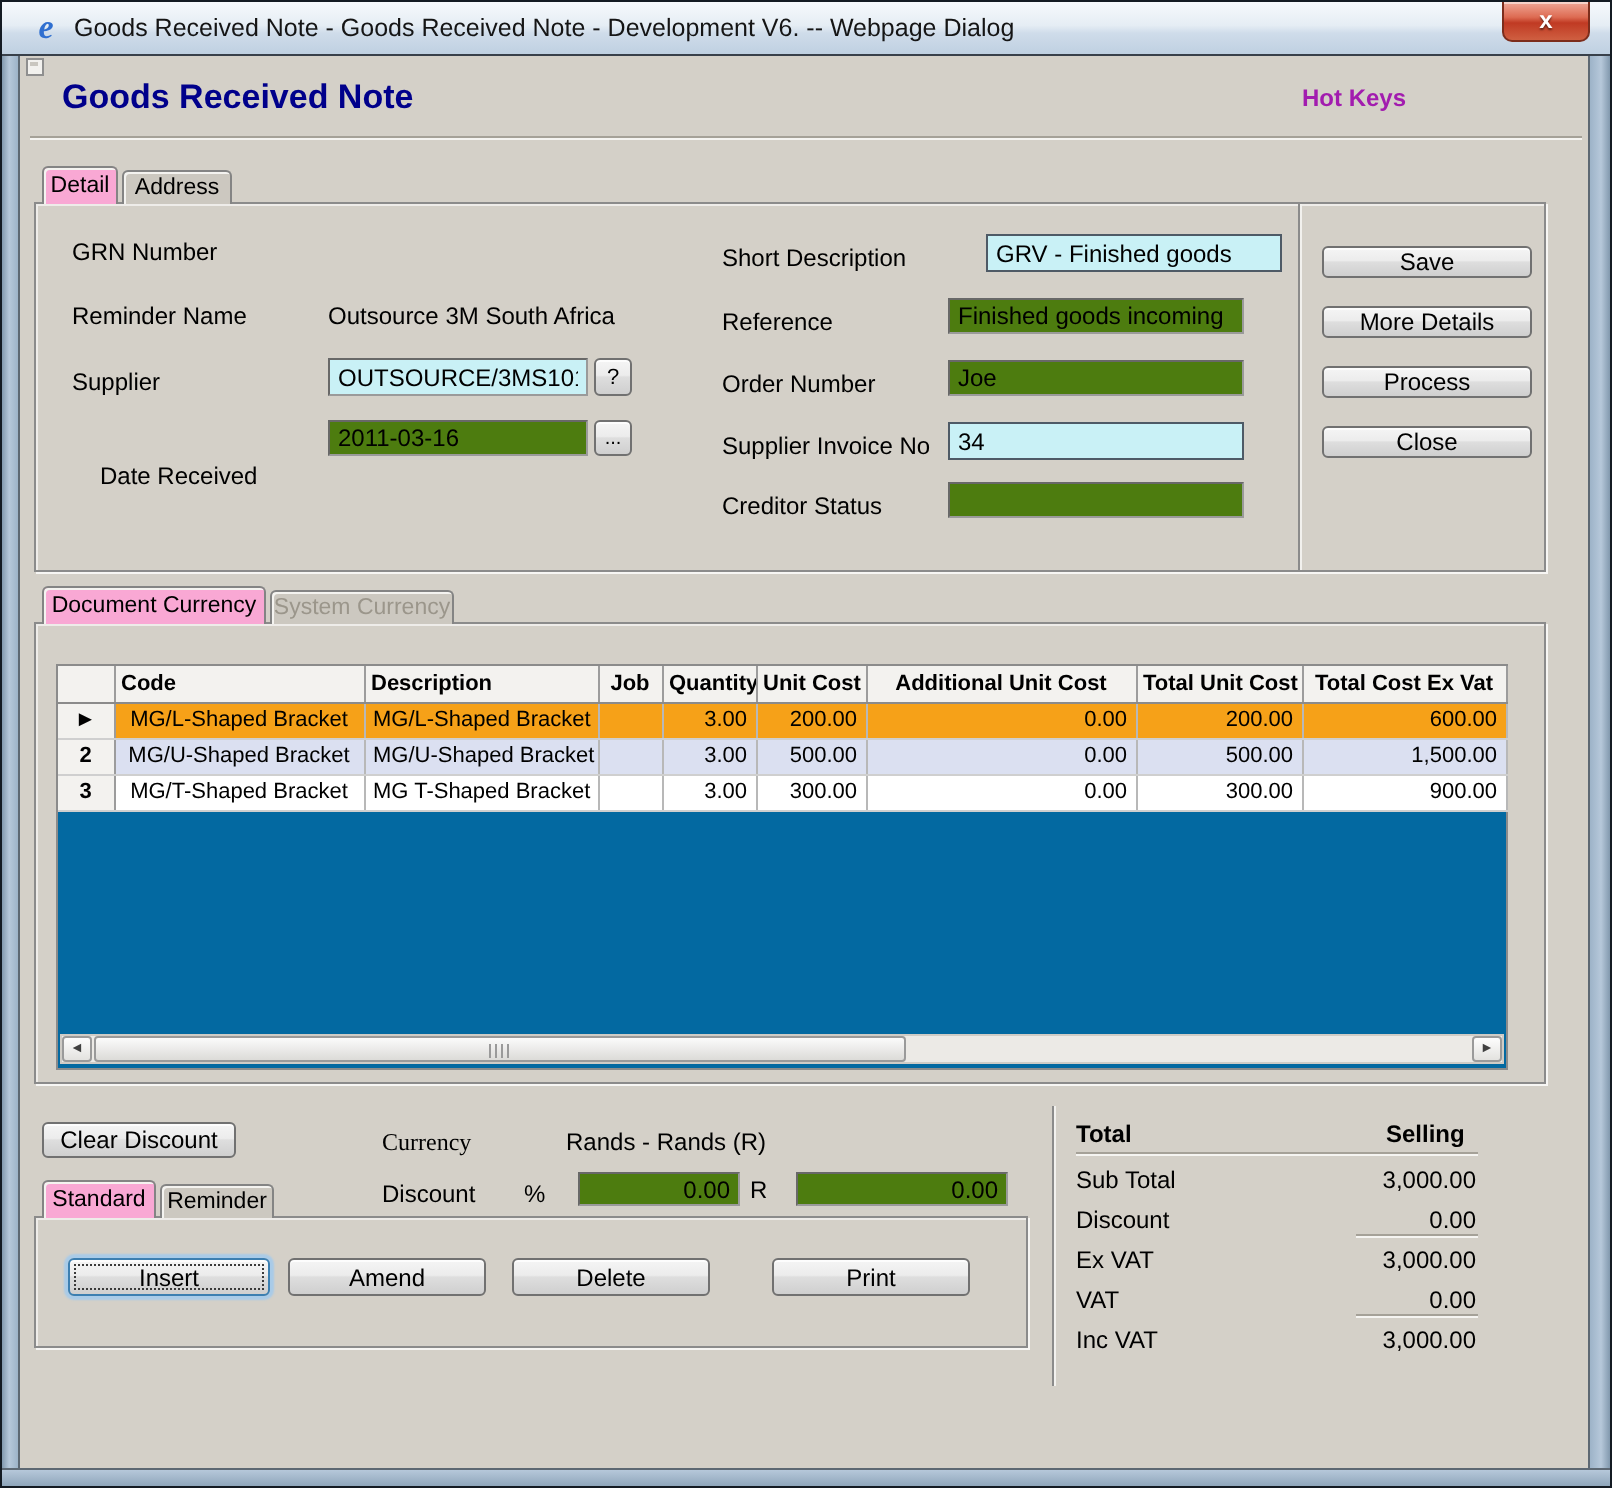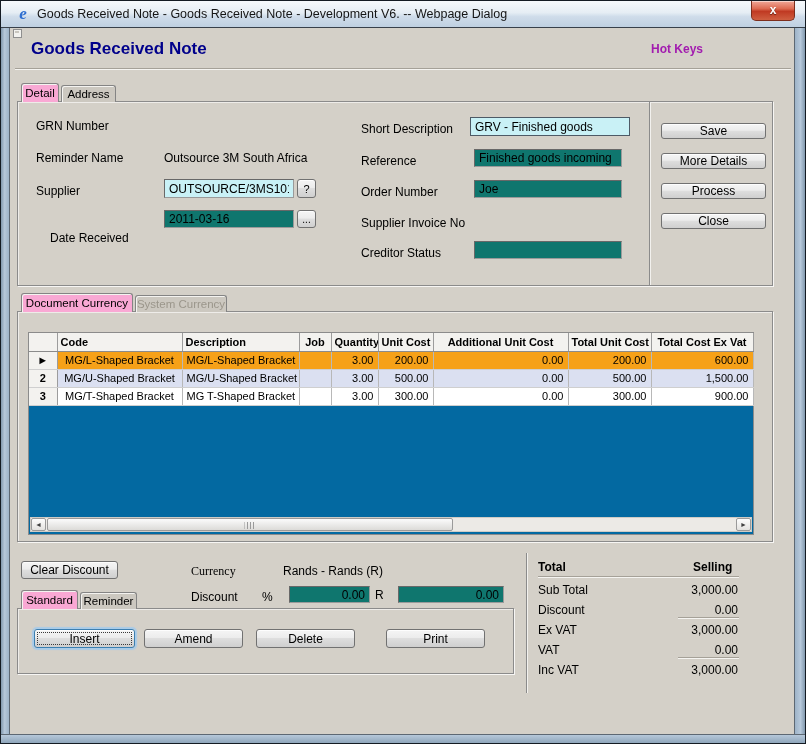--- a/index.html
+++ b/index.html
@@ -47,21 +47,21 @@
   .tab.disabled { color:#9b968b; }
 
   .win-btn { position:absolute; display:flex; align-items:center; justify-content:center;
     background:linear-gradient(to bottom,#f5f5f5 0%,#ececec 45%,#dedede 50%,#cfcfcf 100%);
     border:1px solid #717171; border-radius:3px; font-size:12px; color:#000;
     box-shadow:inset 0 1px 0 rgba(255,255,255,.8); cursor:default; }
   .win-btn.focused { border-color:#3c7fb1; box-shadow:0 0 1px 2px #a9cbe8, inset 0 1px 0 rgba(255,255,255,.8);
     outline:1px dotted #3a3a3a; outline-offset:-4px; }
 
   .field { position:absolute; border:1px solid #686868; border-bottom-color:#9a9a9a; border-right-color:#9a9a9a;
-    background:#0f766e; font-size:12px; padding:1px 4px; font-family:inherit; color:#000; }
+    background:#4d7c0f; font-size:12px; padding:1px 4px; font-family:inherit; color:#000; }
   .field.cyan { background:#c9f1f6; }
   .field.num { text-align:right; }
   .field.strong { border:1px solid #4e5a66; }
 
   
   .grid-box { position:absolute; left:27px; top:331px; width:726px; height:203px;
     border:1px solid #8b8b8b; background:#0369a1; z-index:2; }
   table.grid { border-collapse:collapse; table-layout:fixed; width:724px; }
   table.grid th { background:#f3f2ef; border-right:1px solid #9c9c9c; border-bottom:1px solid #8b8b8b;
     font-size:11px; font-weight:bold; color:#000; height:18px; padding:0 3px; white-space:nowrap; overflow:hidden; }
@@ -130,29 +130,30 @@
 
   <div class="lbl" style="left:35px;top:183px;">Supplier</div>
   <input class="field cyan" style="left: 163px; top: 178px; width: 130px; height: 19px;" value="OUTSOURCE/3MS101">
   <div class="win-btn" style="left:296px;top:178px;width:19px;height:19px;font-size:11px;">?</div>
 
   <div class="lbl" style="left:35px;top:230px;margin-left:14px;">Date Received</div>
   <input class="field" style="left: 163px; top: 209px; width: 130px; height: 18px;" value="2011-03-16">
   <div class="win-btn" style="left:296px;top:209px;width:19px;height:18px;font-size:10px;">...</div>
 
   <div class="lbl" style="left:360px;top:121px;">Short Description</div>
-  <input class="field cyan strong" style="left: 469px; top: 116px; width: 160px; height: 19px;" value="GRV - Finished goods">
+  <input class="field cyan strong" style="left: 492px; top: 116px; width: 148px; height: 19px;" value="GRV - Finished goods">
 
   <div class="lbl" style="left:360px;top:153px;">Reference</div>
   <input class="field" style="left: 473px; top: 148px; width: 148px; height: 18px;" value="Finished goods incoming">
 
   <div class="lbl" style="left:360px;top:184px;">Order Number</div>
   <input class="field" style="left: 473px; top: 179px; width: 148px; height: 18px;" value="Joe">
 
   <div class="lbl" style="left:360px;top:215px;">Supplier Invoice No</div>
+  <input class="field cyan strong" style="left: 473px; top: 210px; width: 148px; height: 19px;" value="34">
 
   <div class="lbl" style="left:360px;top:245px;">Creditor Status</div>
   <input class="field" style="left: 473px; top: 240px; width: 148px; height: 18px;" value="">
 
   <div class="win-btn" style="left:660px;top:122px;width:105px;height:16px;">Save</div>
   <div class="win-btn" style="left:660px;top:152px;width:105px;height:16px;">More Details</div>
   <div class="win-btn" style="left:660px;top:182px;width:105px;height:16px;">Process</div>
   <div class="win-btn" style="left:660px;top:212px;width:105px;height:16px;">Close</div>
 
   <div class="tab" style="left:20px;top:292px;width:112px;height:19px;z-index:3;">Document Currency</div>

